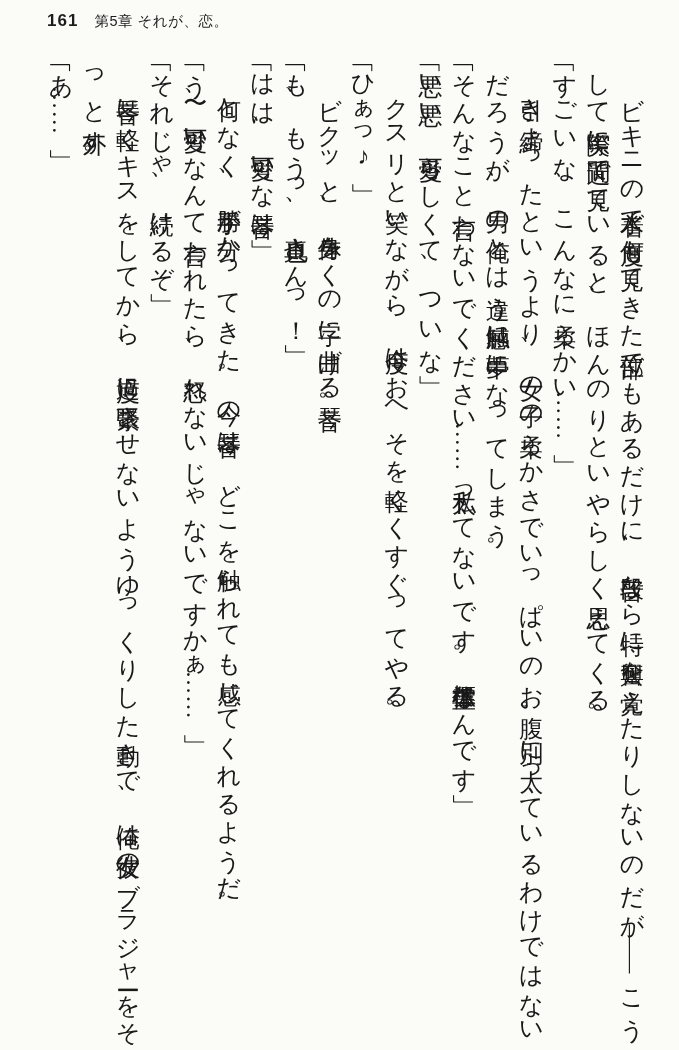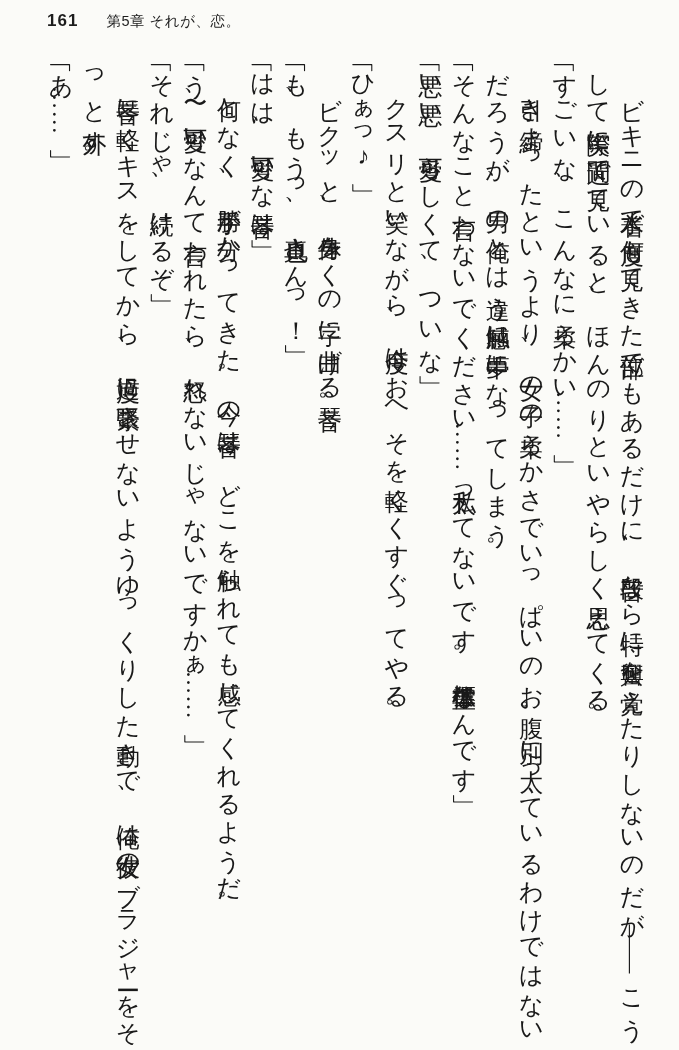--- a/index.html
+++ b/index.html
@@ -13,21 +13,21 @@
     height: 1050px;
     background: #fbfbf8;
     overflow: hidden;
   }
   .page-header {
     position: absolute;
     top: 11px;
     left: 47px;
     display: flex;
     align-items: baseline;
-    gap: 28px;
+    gap: 16px;
     color: #1d1d1d;
     font-family: "Liberation Sans", sans-serif;
   }
   .page-number {
     font-size: 17px;
     font-weight: 700;
     letter-spacing: 1px;
   }
   .chapter-title {
     font-size: 14.5px;

